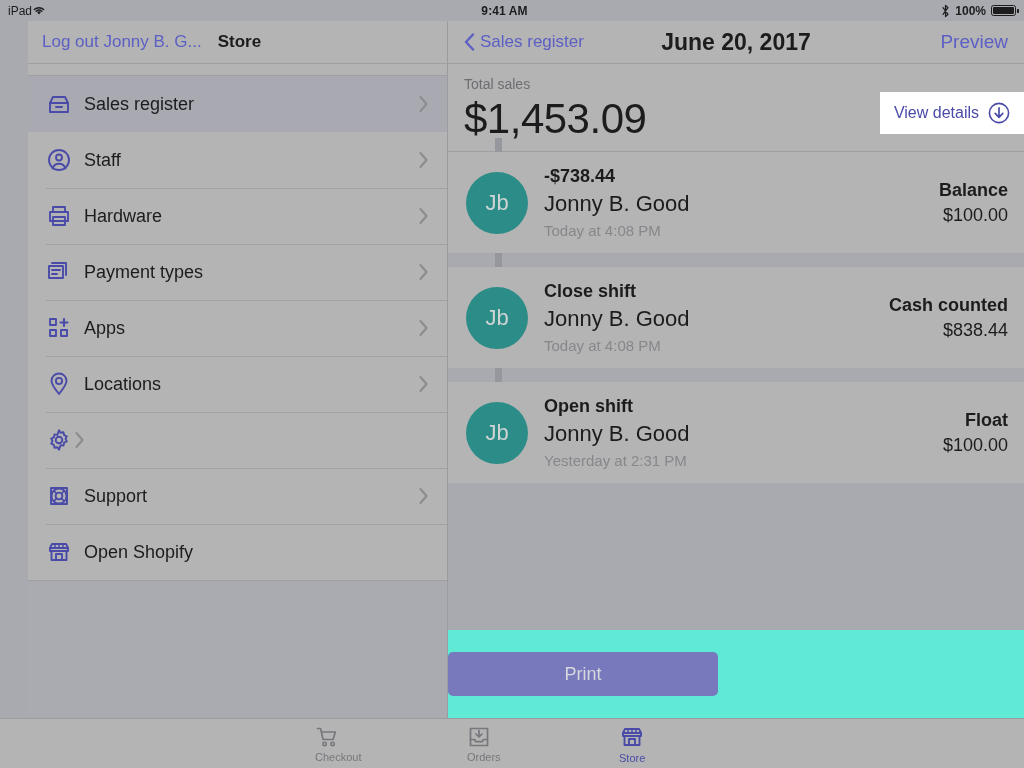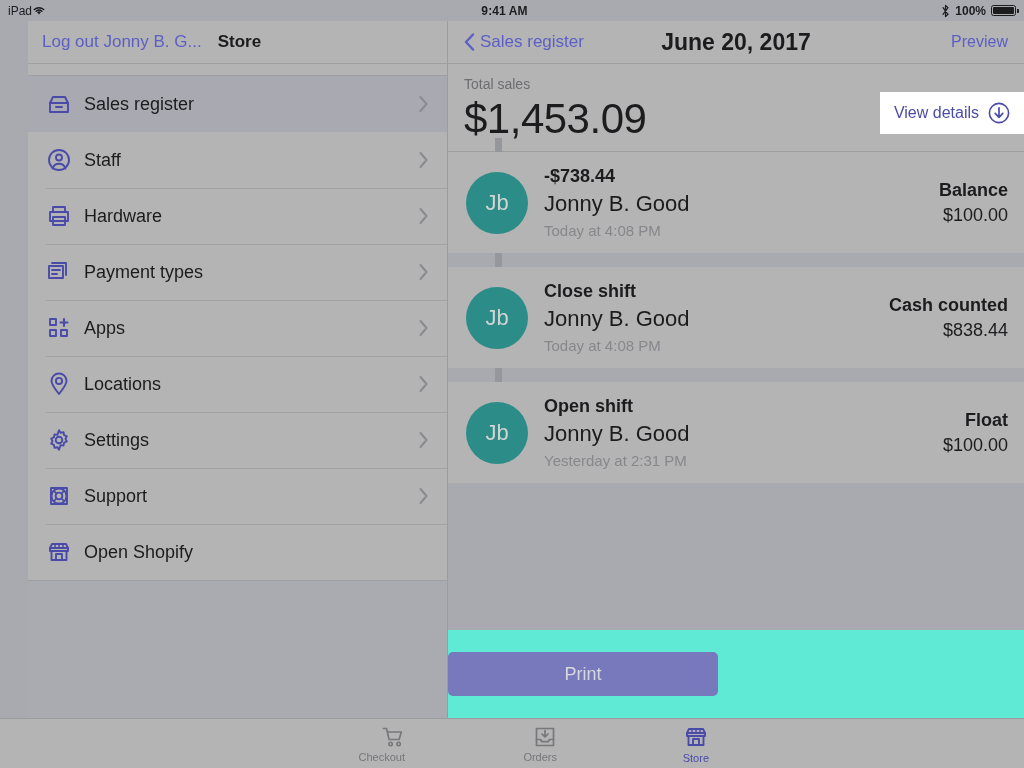--- a/index.html
+++ b/index.html
@@ -88,21 +88,21 @@
     border-bottom: 1px solid #9e9ea3;
     background: #b4b4b4;
     padding: 0 16px;
   }
   .nav-back { display: flex; align-items: center; gap: 5px; color: #5c5fc4; font-size: 17px; }
   .nav-back svg { display: block; }
   .nav-title {
     position: absolute; left: 0; right: 0; text-align: center;
     font-size: 23px; font-weight: bold; color: #1c1c1e; pointer-events: none;
   }
-  .nav-right { margin-left: auto; color: #5c5fc4; font-size: 16px; }
+  .nav-right { margin-left: auto; color: #5c5fc4; font-size: 19px; }
 
   
   .totals {
     position: relative; flex: 0 0 88px;
     background: #b4b4b4; padding: 12px 16px 0 16px;
     border-bottom: 1px solid #9e9ea3;
   }
   .totals-label { font-size: 14px; color: #6d6d72; }
   .totals-amount { font-size: 42px; color: #1c1c1e; letter-spacing: -0.5px; line-height: 52px; margin-top: 1px; }
   .view-details {
@@ -152,21 +152,21 @@
   }
 
   
   .tabbar {
     height: 50px; flex: 0 0 50px;
     background: #b4b4b4;
     border-top: 1px solid #9b9ba0;
     display: flex; align-items: center; justify-content: center;
     gap: 62px;
   }
-  .tab { width: 90px; display: flex; flex-direction: column; align-items: flex-end; gap: 2px; color: #77777c; }
+  .tab { width: 90px; display: flex; flex-direction: column; align-items: flex-start; gap: 2px; color: #77777c; }
   .tab.active { color: #4a4ba8; }
   .tab svg { display: block; }
   .tab-label { font-size: 11px; }
 </style>
 </head>
 <body>
 
 <div class="screen">
 
   <div class="statusbar">
@@ -295,21 +295,20 @@
               </svg>
             </span>
           </div>
           <div class="sb-item">
             <span class="sb-icon">
               <svg width="26" height="26" viewBox="0 0 26 26">
                 <path d="M13 3.2l1.6 2.5 2.9-.5.6 2.9 2.7 1.2-1.3 2.6 1.3 2.6-2.7 1.2-.6 2.9-2.9-.5L13 22.8l-1.6-2.5-2.9.5-.6-2.9-2.7-1.2 1.3-2.6-1.3-2.6 2.7-1.2.6-2.9 2.9.5z" stroke="currentColor" stroke-width="1.9" fill="none" stroke-linecap="round" stroke-linejoin="round"></path>
                 <circle cx="13" cy="13" r="3.3" stroke="currentColor" stroke-width="1.9" fill="none"></circle>
               </svg>
             </span>
-            <span class="sb-label">Settings</span>
             <span class="sb-chevron">
               <svg width="11" height="18" viewBox="0 0 11 18">
                 <path d="M2.5 2 L8.5 9 L2.5 16" stroke="#8b8b90" stroke-width="2" fill="none" stroke-linecap="round" stroke-linejoin="round"></path>
               </svg>
             </span>
           </div>
           <div class="sb-item">
             <span class="sb-icon">
               <svg width="26" height="26" viewBox="0 0 26 26">
                 <path d="M5 5h16v16H5z" stroke="currentColor" stroke-width="1.9" fill="none" stroke-linecap="round" stroke-linejoin="round"></path>

